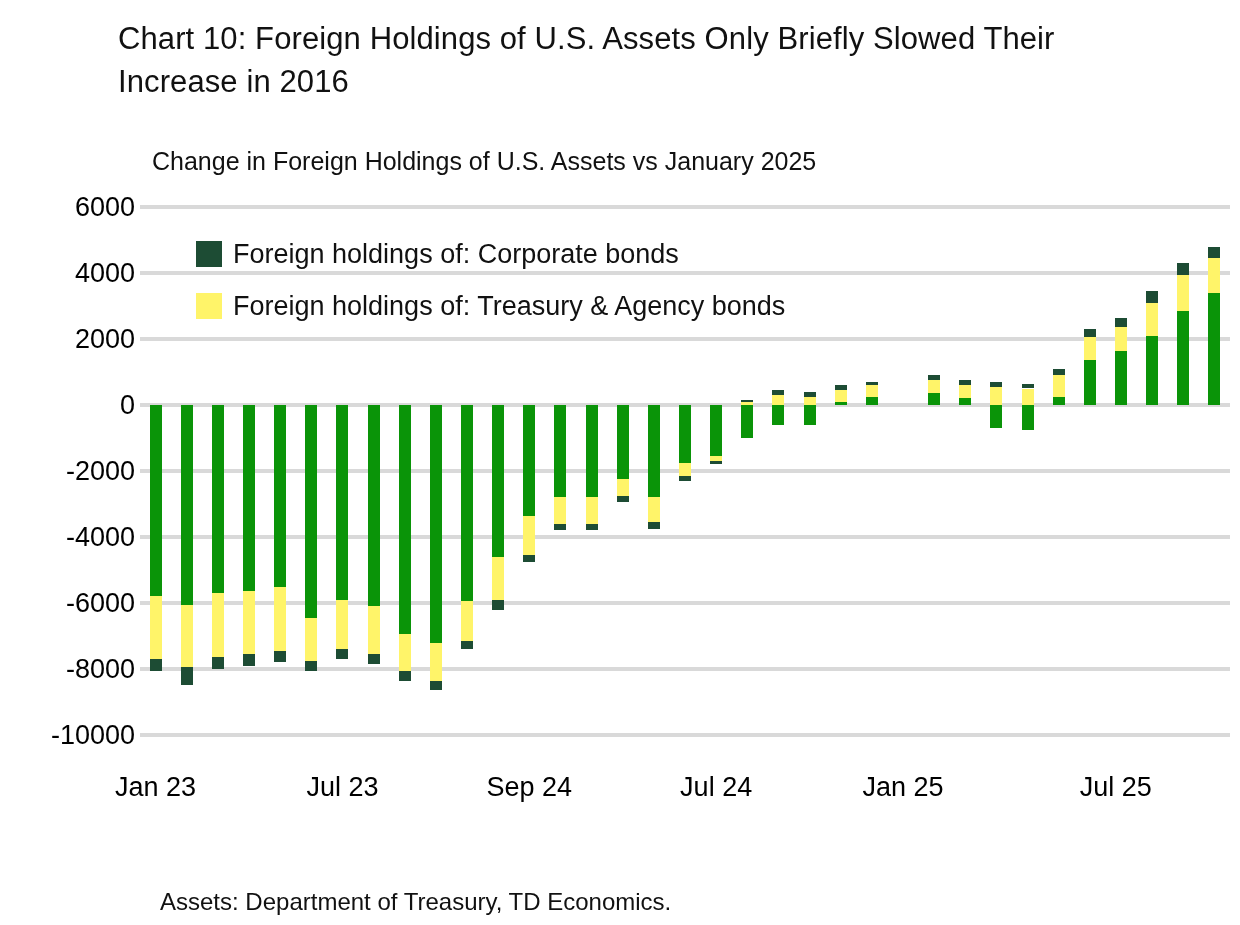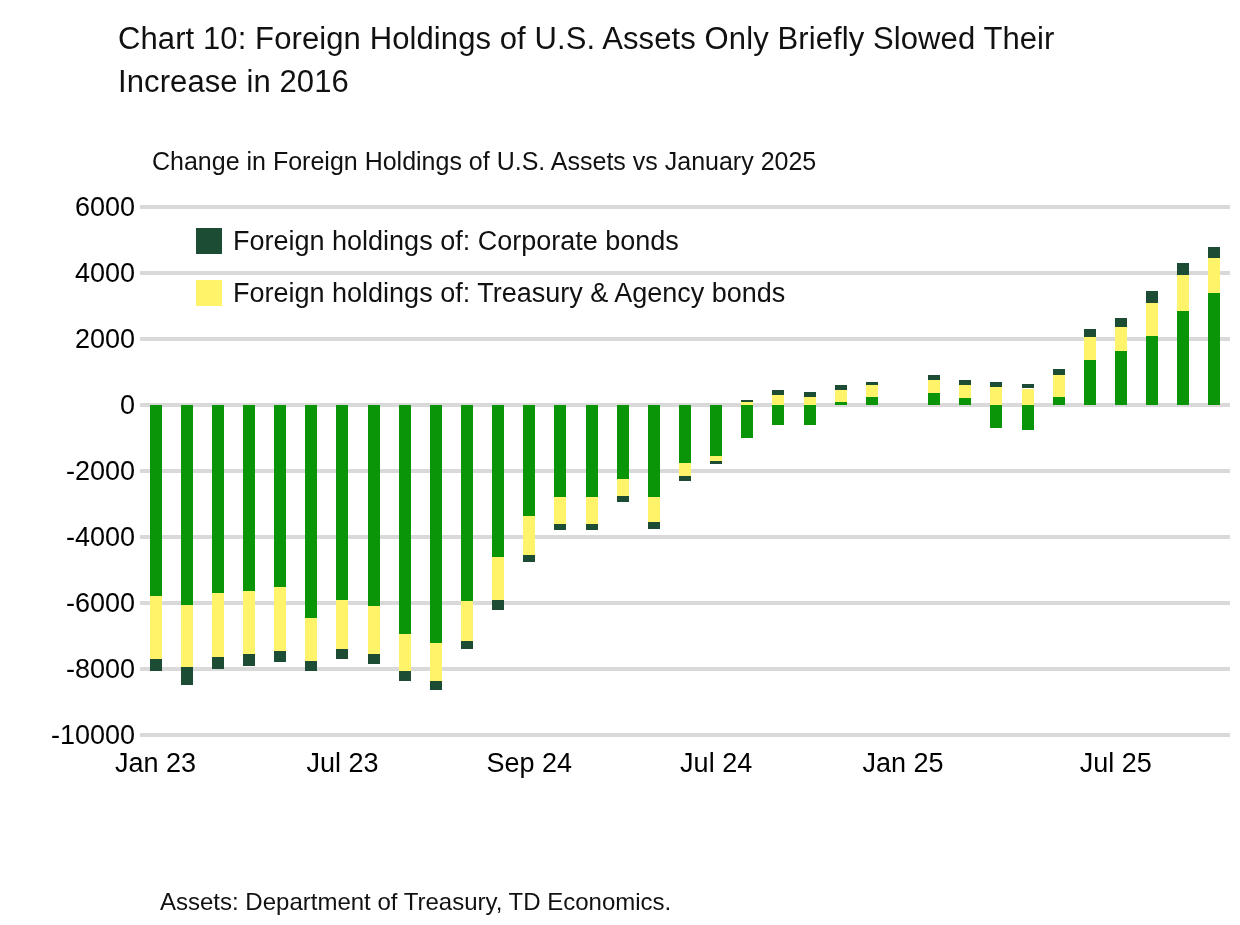--- a/index.html
+++ b/index.html
@@ -51,38 +51,38 @@
   .bar{
     position:absolute;
     width:12px;
   }
   .seg{position:absolute;left:0;width:100%;}
   .seg-eq{background:#0a9408;}
   .seg-tr{background:#fff469;}
   .seg-cb{background:#1d4c34;}
   #xaxis{
     position:absolute;
-    left:140px; top:748px;
+    left:140px; top:772px;
     width:1090px; height:42px;
   }
   .xtick{
     position:absolute;
     font-size:27px;
     color:#000;
     white-space:nowrap;
     transform:translateX(-50%);
     top:0;
   }
   #legend{
     position:absolute;
     left:196px; top:228px;
     width:780px;
   }
   .legend-row{
-    display:flex;align-items:flex-start;
+    display:flex;align-items:center;
     height:52px;
   }
   .legend-swatch{
     width:26px;height:26px;flex:none;margin-right:11px;
   }
   .legend-label{
     font-size:27px;color:#111;white-space:nowrap;line-height:1;
   }
   #source{
     position:absolute;

